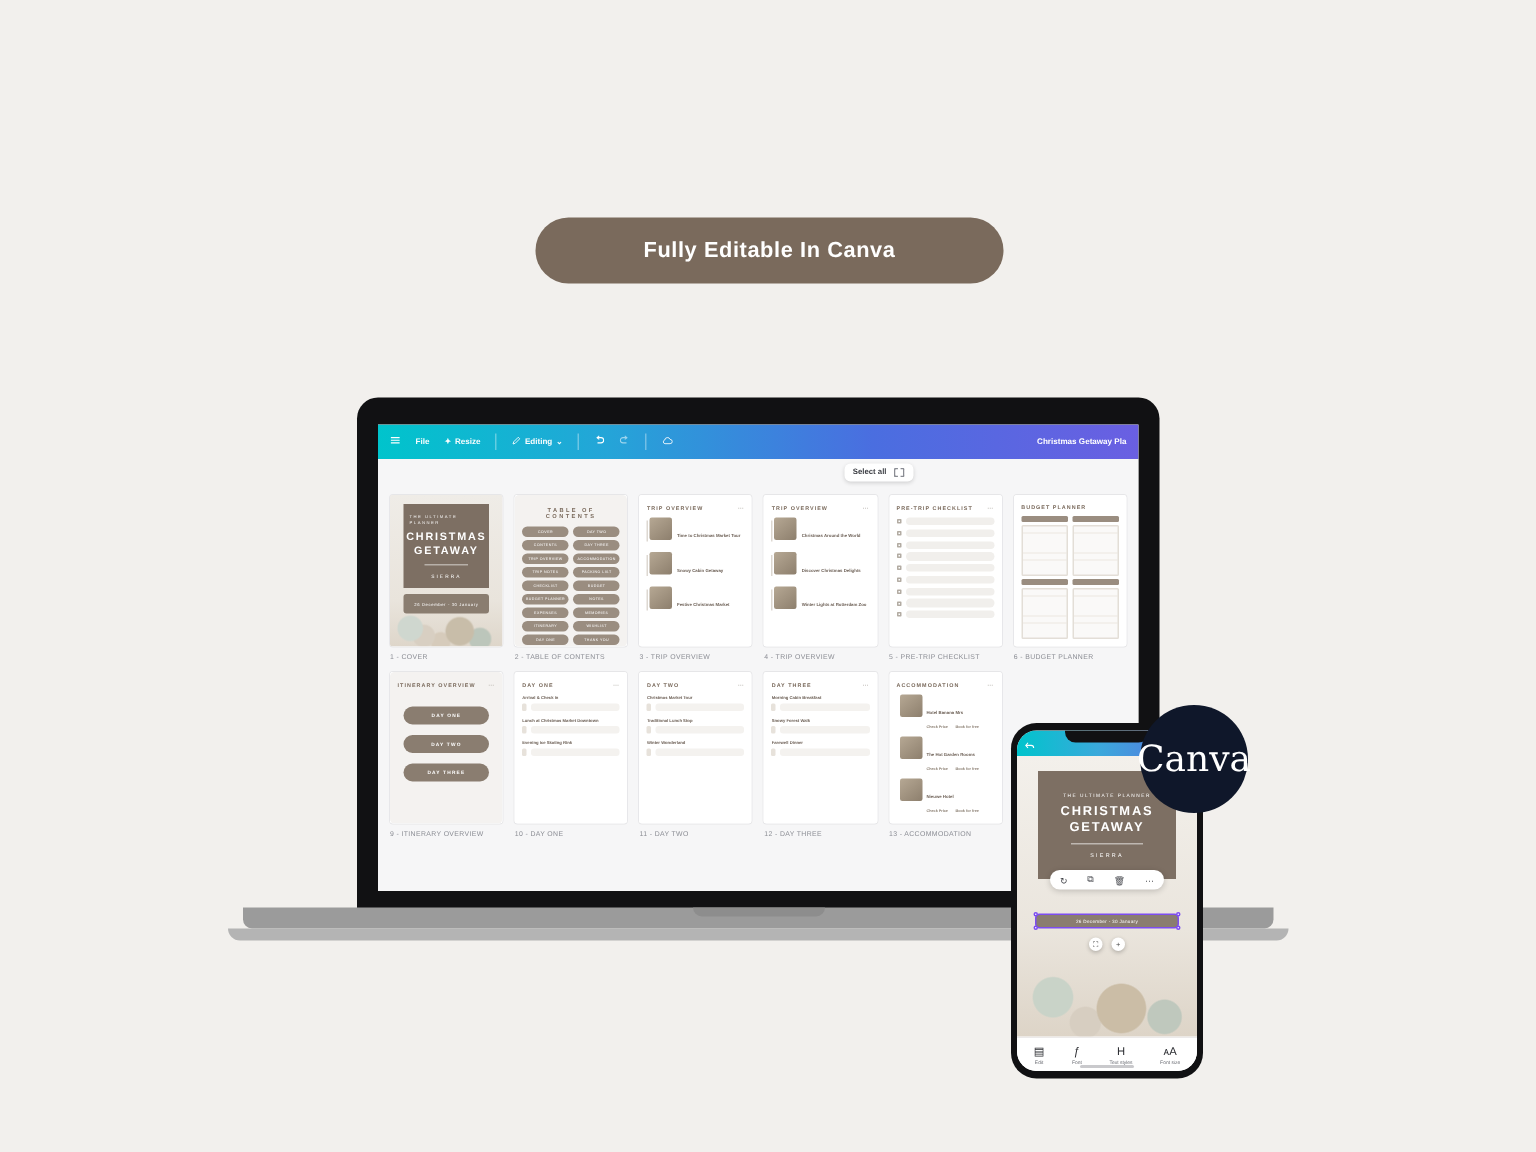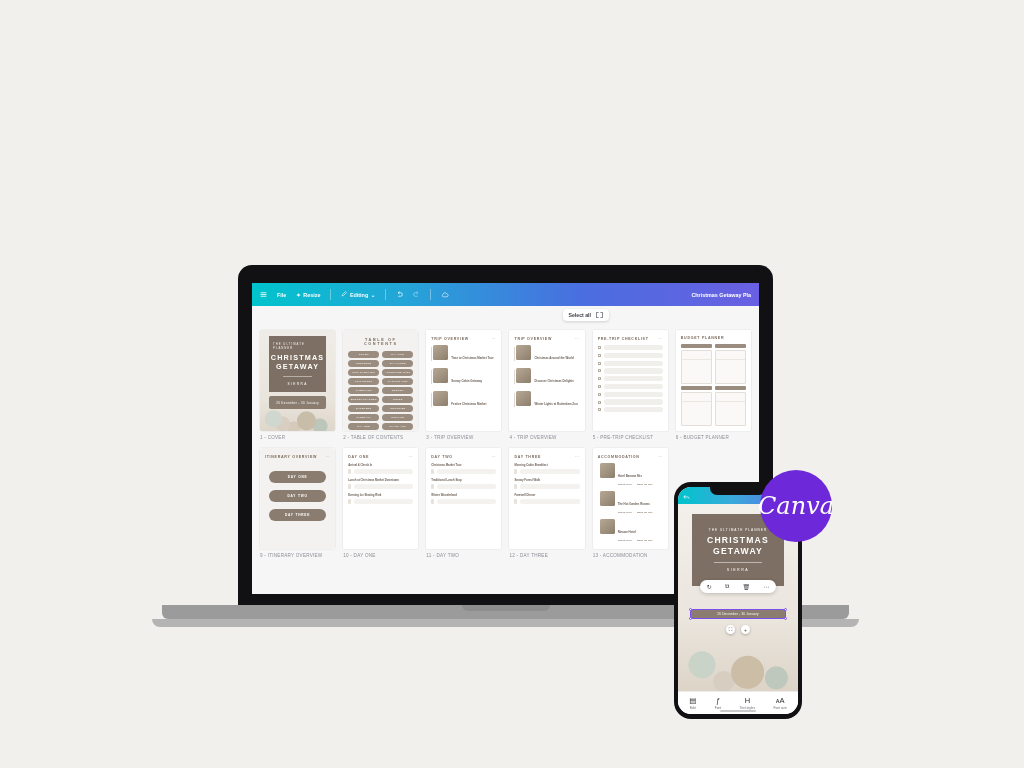--- a/index.html
+++ b/index.html
@@ -250,32 +250,35 @@
   .ph-bi .g { font-size: 7.5px; color: #2b2c31; line-height: 1; }
   .ph-bi .l { font-size: 3.3px; color: #6b6d74; }
   .ph-home {
     position: absolute; left: 50%; transform: translateX(-50%); bottom: 2px;
     width: 36px; height: 1.8px; background: #c9c9cc; border-radius: 1px;
   }
 
   
   .canva-badge {
     position: absolute; left: 760px; top: 470px; width: 72px; height: 72px;
-    border-radius: 50%; background: #6d28d9;
+    border-radius: 50%; background: #0f172a;
     display: flex; align-items: center; justify-content: center;
-    color: #fff; font-size: 24px; font-style: italic;
+    color: #fff; font-size: 24px; 
     font-family: "DejaVu Serif", serif; z-index: 30;
   }
 </style>
 </head>
 <body>
 
 <div class="stage">
 
 
+  <div class="badge">
+    <span>Fully Editable In Canva</span>
+  </div>
 
   <div class="laptop">
     <div class="laptop-lid">
       <div class="screen">
 
         <div class="cv-toolbar">
           <span class="tb-ico">
             <svg width="7" height="7" viewBox="0 0 12 12">
                 <g stroke="#fff" stroke-width="1.4">
                   <line x1="1" y1="3" x2="11" y2="3"></line>

